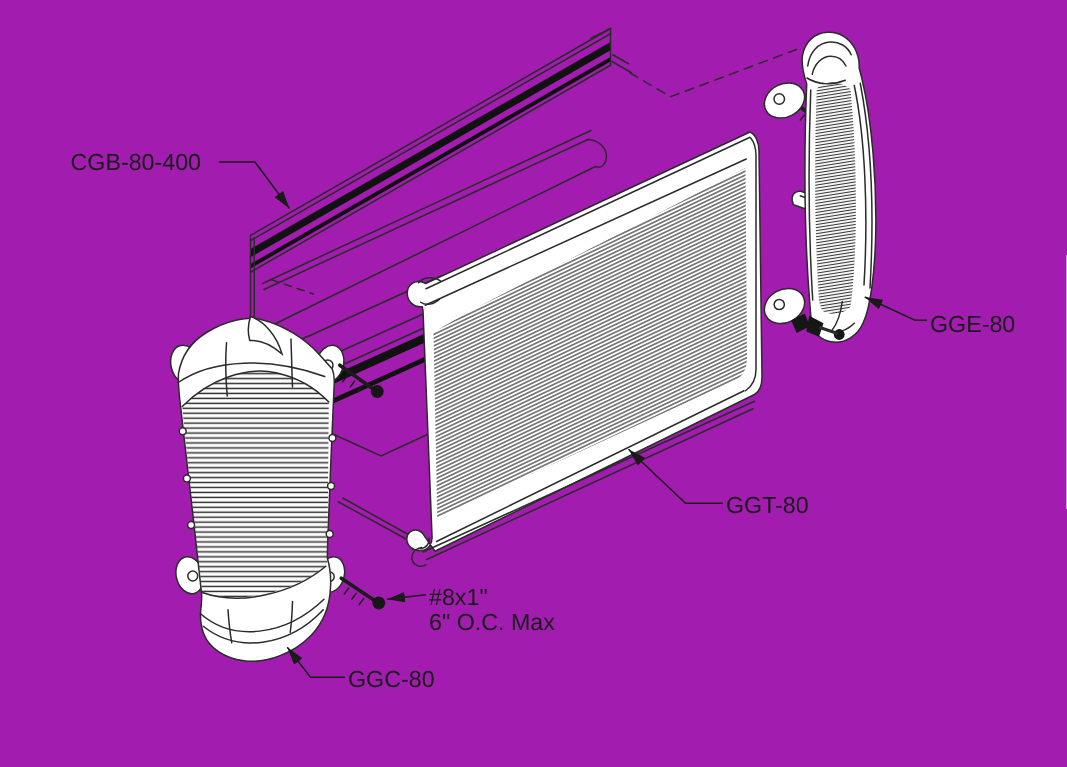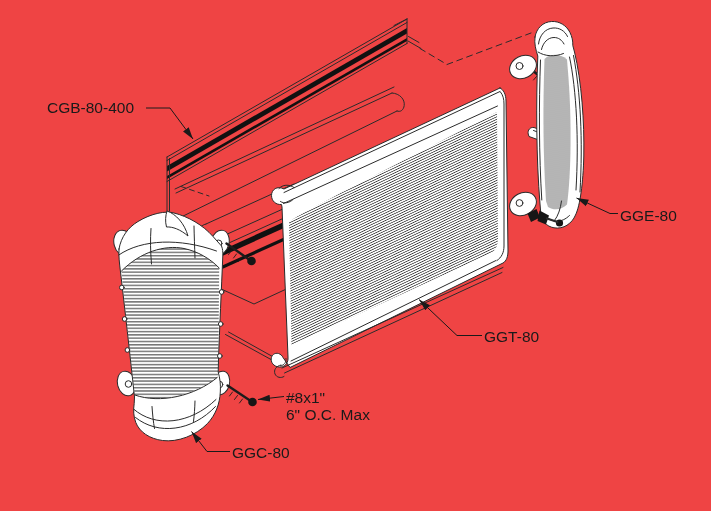--- a/index.html
+++ b/index.html
@@ -1,16 +1,16 @@
 <!DOCTYPE html>
 <html><head>
 <meta charset="utf-8">
 <style>
   html,body{margin:0;padding:0;background:#ffffff;}
-  #stage{position:relative;width:711px;height:511px;background:#ef4444;overflow:hidden;
+  #stage{position:relative;width:711px;height:511px;background:#a21caf;overflow:hidden;
          font-family:"Liberation Sans", sans-serif;}
   svg{display:block;}
   text.lbl{font-family:"Liberation Sans", sans-serif;font-size:15.5px;fill:#1a1a1a;}
 </style>
 </head>
 <body>
 
 <div id="stage">
 <svg width="711" height="511" viewBox="0 0 711 511">
   <defs>

